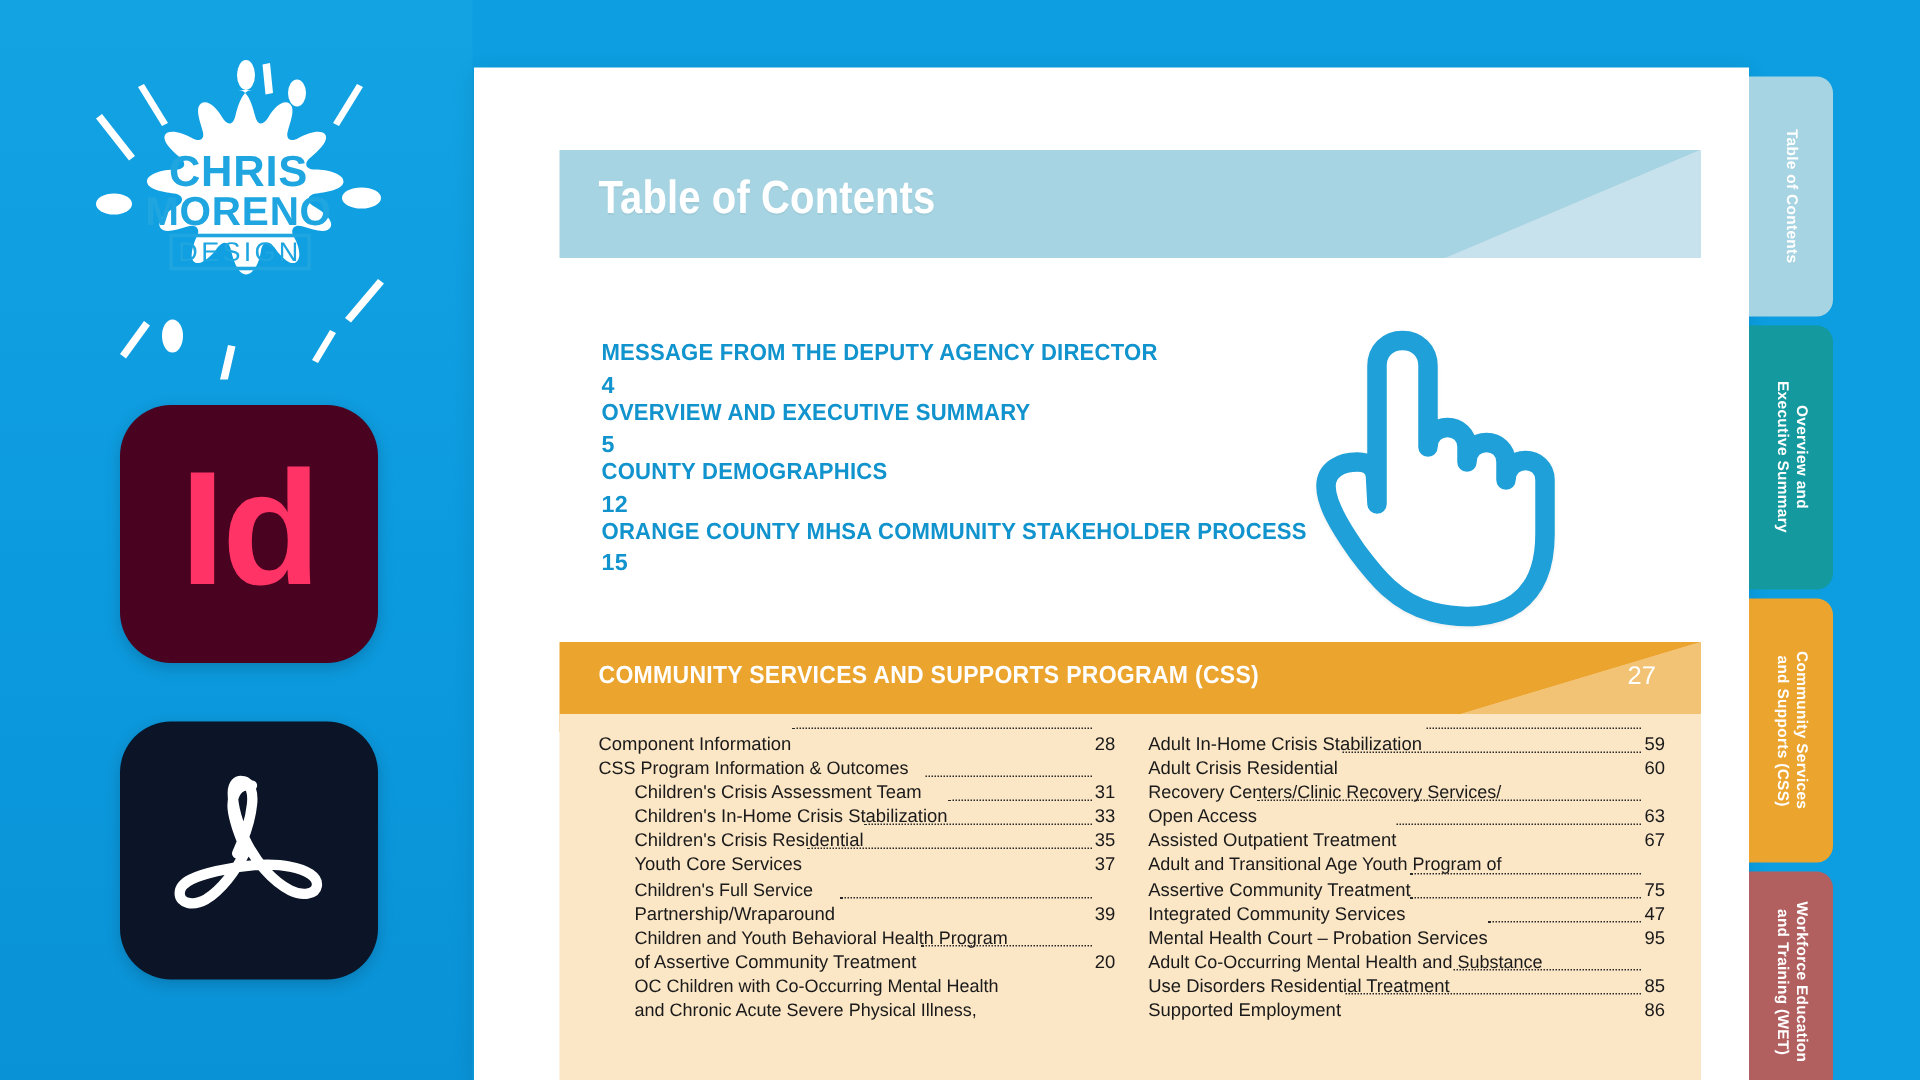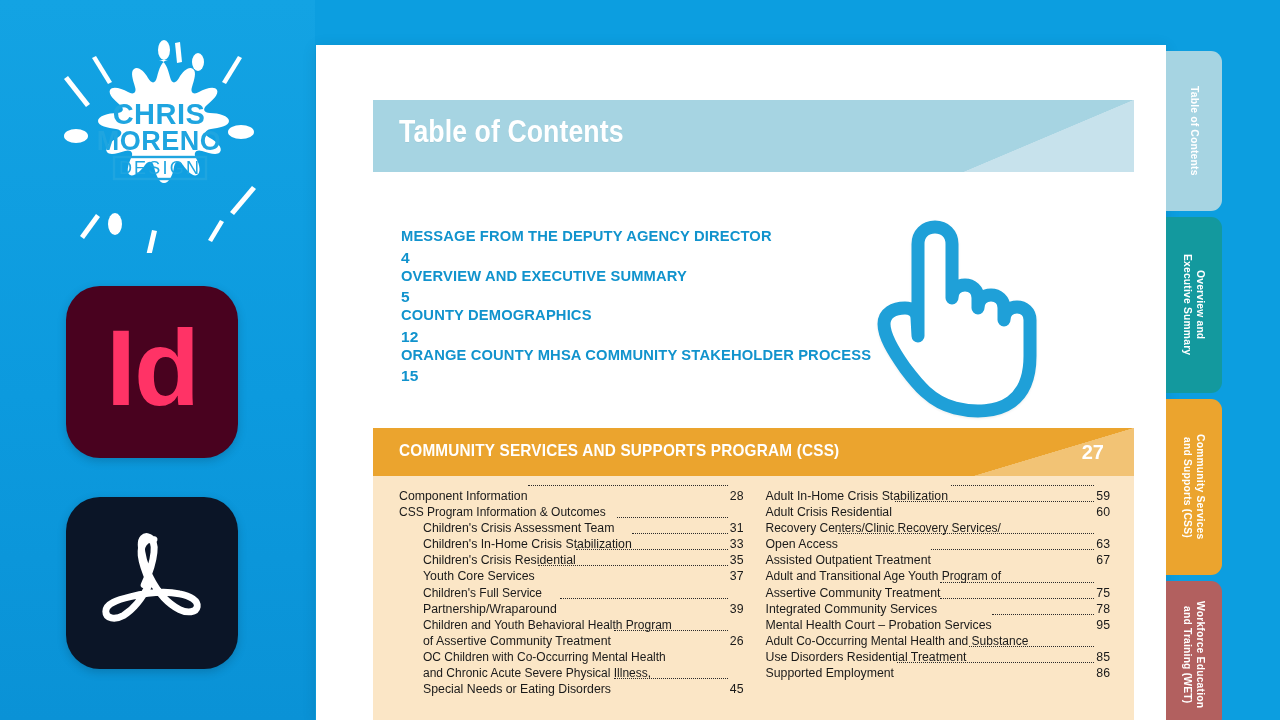--- a/index.html
+++ b/index.html
@@ -16,25 +16,24 @@
     position: absolute; left: 0; top: 0; width: 315px; height: 720px;
     background: linear-gradient(180deg,#13a3e3 0%,#0c9ade 55%,#0a92d6 100%);
   }
   #logo-splat {
     position: absolute; left: 52px; top: 38px; width: 215px; height: 215px;
   }
   #logo-splat svg { width: 100%; height: 100%; display:block; }
   .logo-txt { font-family:"Liberation Sans", sans-serif; font-weight:bold; }
 
   .app-icon {
-    position: absolute; left: 66px; width: 172px; height: 172px;
+    position: absolute; left: 80px; width: 172px; height: 172px;
     border-radius: 34px;
     display: flex; align-items: center; justify-content: center;
     box-shadow: 0 3px 10px rgba(0,0,0,.18);
-    margin-top: 16px;
   }
   #icon-indesign { top: 270px; background: #49021f; }
   #icon-indesign .glyph {
     color: #ff3366; font-size: 108px; font-weight: bold;
     line-height: 1; letter-spacing: -2px;
     font-family: "Liberation Sans", sans-serif;
     transform: translateY(-4px);
   }
   #icon-acrobat { top: 481px; background: #0b1527; }
   #icon-acrobat svg { width: 118px; height: 118px; }
@@ -98,21 +97,21 @@
     background: linear-gradient(to bottom right, transparent 0%, transparent 49.6%, #f2c375 50%, #f2c375 100%);
   }
   #css-band .band-title {
     position: absolute; left: 26px; top: 13px;
     color: #ffffff; font-size: 16.5px; font-weight: bold; letter-spacing:.2px;
     transform: scaleX(.93); transform-origin: left center;
     font-family: "Liberation Sans Narrow","Liberation Sans", sans-serif;
   }
   #css-band .band-page {
     position: absolute; right: 30px; top: 13px;
-    color: #ffffff; font-size: 20px; font-weight: bold;
+    color: #ffffff; font-size: 17px; font-weight: normal;
   }
 
   
   #css-body {
     position: absolute; left: 57px; top: 431px;
     width: 761px; height: 245px;
     background: #fbe6c6;
     padding: 12px 24px 0 26px;
     display: flex; gap: 22px;
     overflow: hidden;
@@ -288,29 +287,24 @@
         <div class="css-line indent">Children's Full Service</div>
         <div class="css-item indent">
           <span class="c-label">Partnership/Wraparound</span>
           <span class="c-dots"></span>
           <span class="c-page">39</span>
         </div>
         <div class="css-line indent">Children and Youth Behavioral Health Program</div>
         <div class="css-item indent">
           <span class="c-label">of Assertive Community Treatment</span>
           <span class="c-dots"></span>
-          <span class="c-page">26</span>
+          <span class="c-page">20</span>
         </div>
         <div class="css-line indent">OC Children with Co-Occurring Mental Health</div>
         <div class="css-line indent">and Chronic Acute Severe Physical Illness,</div>
-        <div class="css-item indent">
-          <span class="c-label">Special Needs or Eating Disorders</span>
-          <span class="c-dots"></span>
-          <span class="c-page">45</span>
-        </div>
       </div>
     <div class="css-col" id="css-col-right">
         <div class="css-item">
           <span class="c-label">Adult In-Home Crisis Stabilization</span>
           <span class="c-dots"></span>
           <span class="c-page">59</span>
         </div>
         <div class="css-item">
           <span class="c-label">Adult Crisis Residential</span>
           <span class="c-dots"></span>
@@ -329,21 +323,21 @@
         </div>
         <div class="css-line">Adult and Transitional Age Youth Program of</div>
         <div class="css-item">
           <span class="c-label">Assertive Community Treatment</span>
           <span class="c-dots tight"></span>
           <span class="c-page">75</span>
         </div>
         <div class="css-item">
           <span class="c-label">Integrated Community Services</span>
           <span class="c-dots"></span>
-          <span class="c-page">78</span>
+          <span class="c-page">47</span>
         </div>
         <div class="css-item">
           <span class="c-label">Mental Health Court – Probation Services</span>
           <span class="c-dots tight"></span>
           <span class="c-page">95</span>
         </div>
         <div class="css-line">Adult Co-Occurring Mental Health and Substance</div>
         <div class="css-item">
           <span class="c-label">Use Disorders Residential Treatment</span>
           <span class="c-dots"></span>

